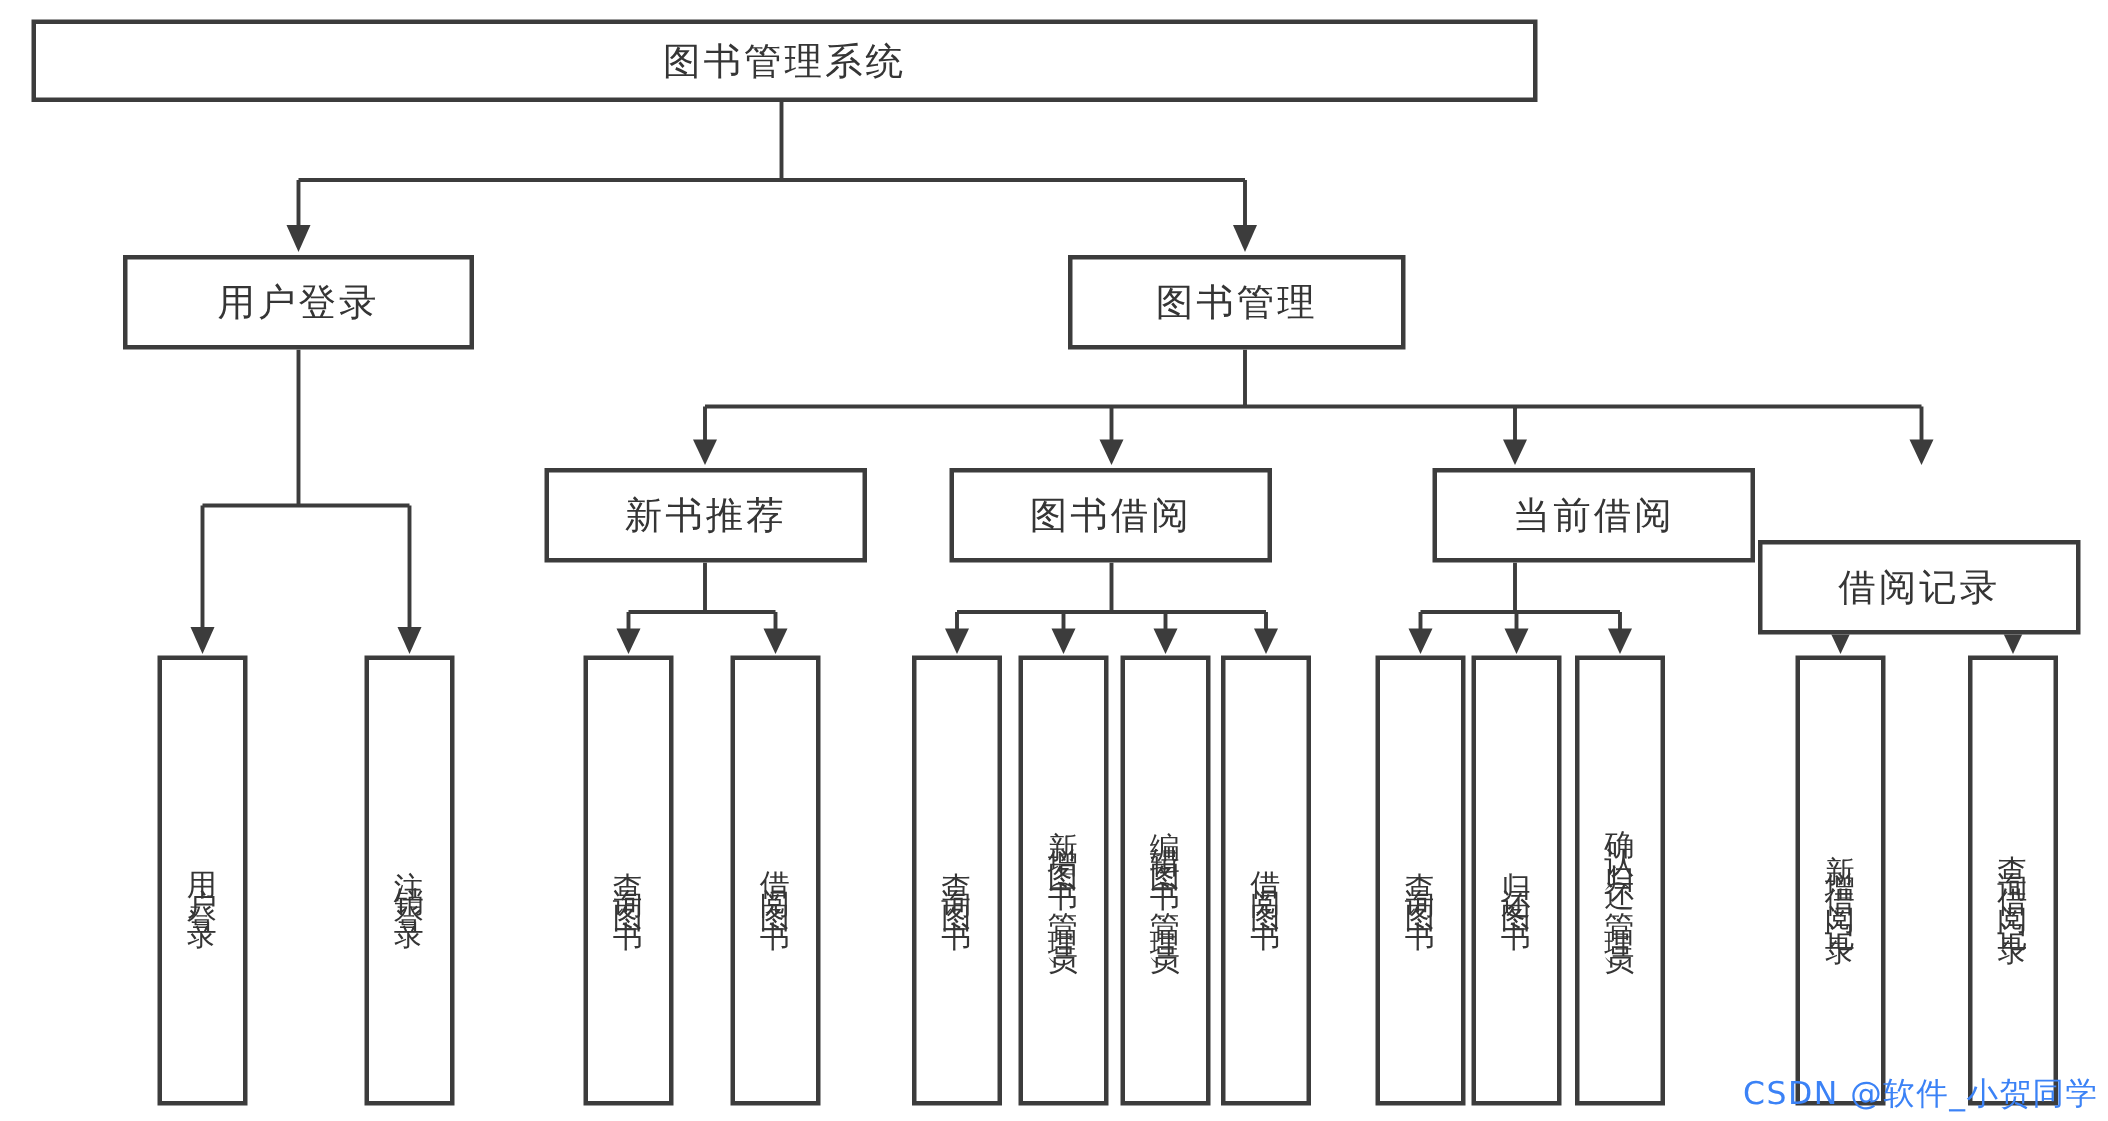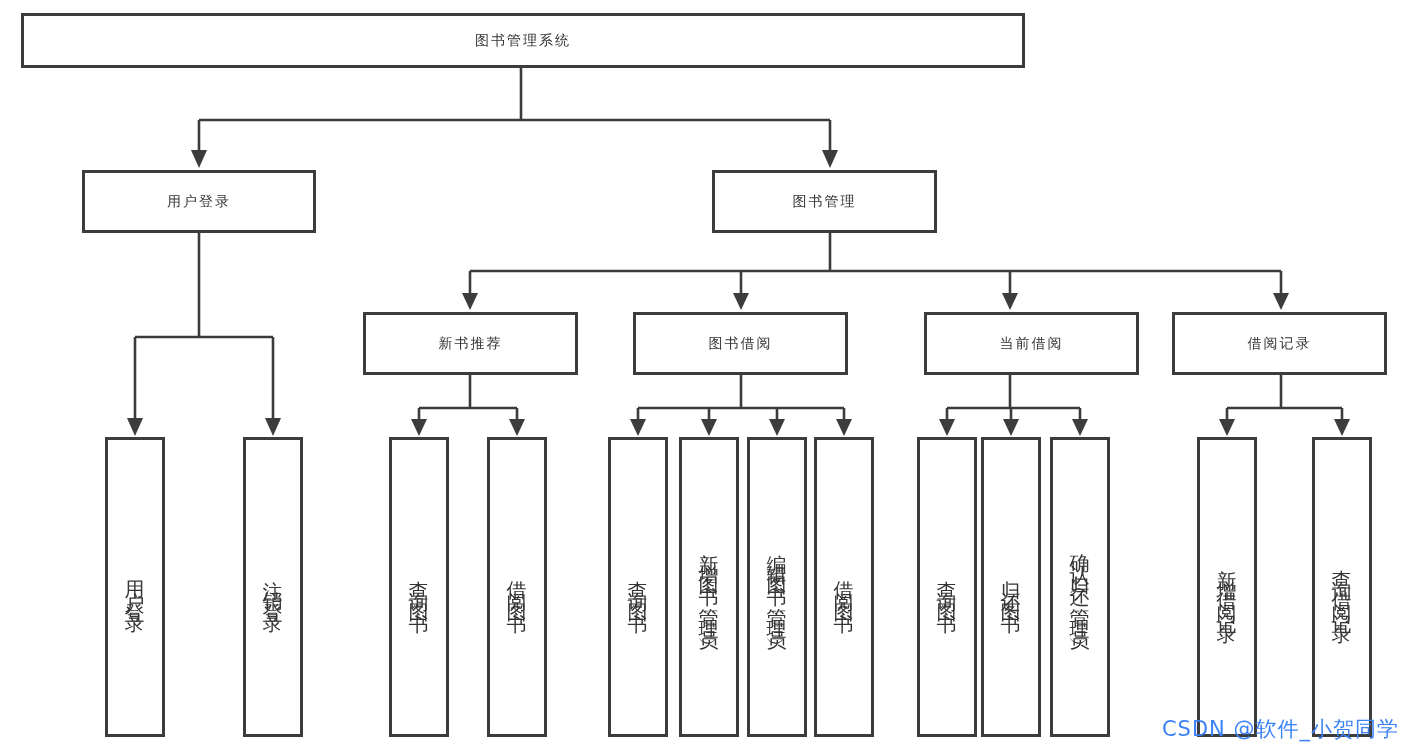--- a/index.html
+++ b/index.html
@@ -7,21 +7,21 @@
     position:relative;width:1405px;height:747px;background:#ffffff;overflow:hidden;
     font-family:"DejaVu Sans","Liberation Sans",sans-serif;
   }
   .wires{position:absolute;left:0;top:0;z-index:0;}
   .node{
     position:absolute;box-sizing:border-box;background:#ffffff;
     border:3px solid #3c3c3c;color:#353535;
     display:flex;align-items:center;justify-content:center;
     z-index:1;text-align:center;
   }
-  .node.h{font-size:14px;letter-spacing:2px;}
+  .node.h{font-size:25px;letter-spacing:2px;}
   .node.root{left:21px;top:13px;width:1004px;height:55px;}
   .node.l2{top:170px;height:63px;}
   .node.l3{top:312px;width:215px;height:63px;}
   .node.v{
     top:437px;height:300px;width:60px;
     writing-mode:vertical-rl;
     font-size:20px;letter-spacing:11px;line-height:1;
   }
   .watermark{
     position:absolute;right:6px;bottom:4px;z-index:2;
@@ -73,22 +73,22 @@
     </g>
   </svg>
 
   <div class="node h root">图书管理系统</div>
 
   <div class="node h l2" style="left:82px;width:234px;">用户登录</div>
   <div class="node h l2" style="left:712px;width:225px;">图书管理</div>
 
   <div class="node h l3" style="left:633px;">图书借阅</div>
   <div class="node h l3" style="left:363px;">新书推荐</div>
-  <div class="node h l3" style="left:924px;">当前借阅</div>
-  <div class="node h l3" style="left:1172px;">借阅记录</div>
+  <div class="node h l3" style="left:955px;">当前借阅</div>
+  <div class="node h l3" style="left:1172px;margin-top:48px;">借阅记录</div>
 
   <div class="node v" style="left:105px;">用户登录</div>
   <div class="node v" style="left:243px;">注销登录</div>
 
   <div class="node v" style="left:389px;">查询图书</div>
   <div class="node v" style="left:487px;">借阅图书</div>
 
   <div class="node v" style="left:608px;">查询图书</div>
   <div class="node v" style="left:679px;">新增图书（管理员）</div>
   <div class="node v" style="left:747px;">编辑图书（管理员）</div>

